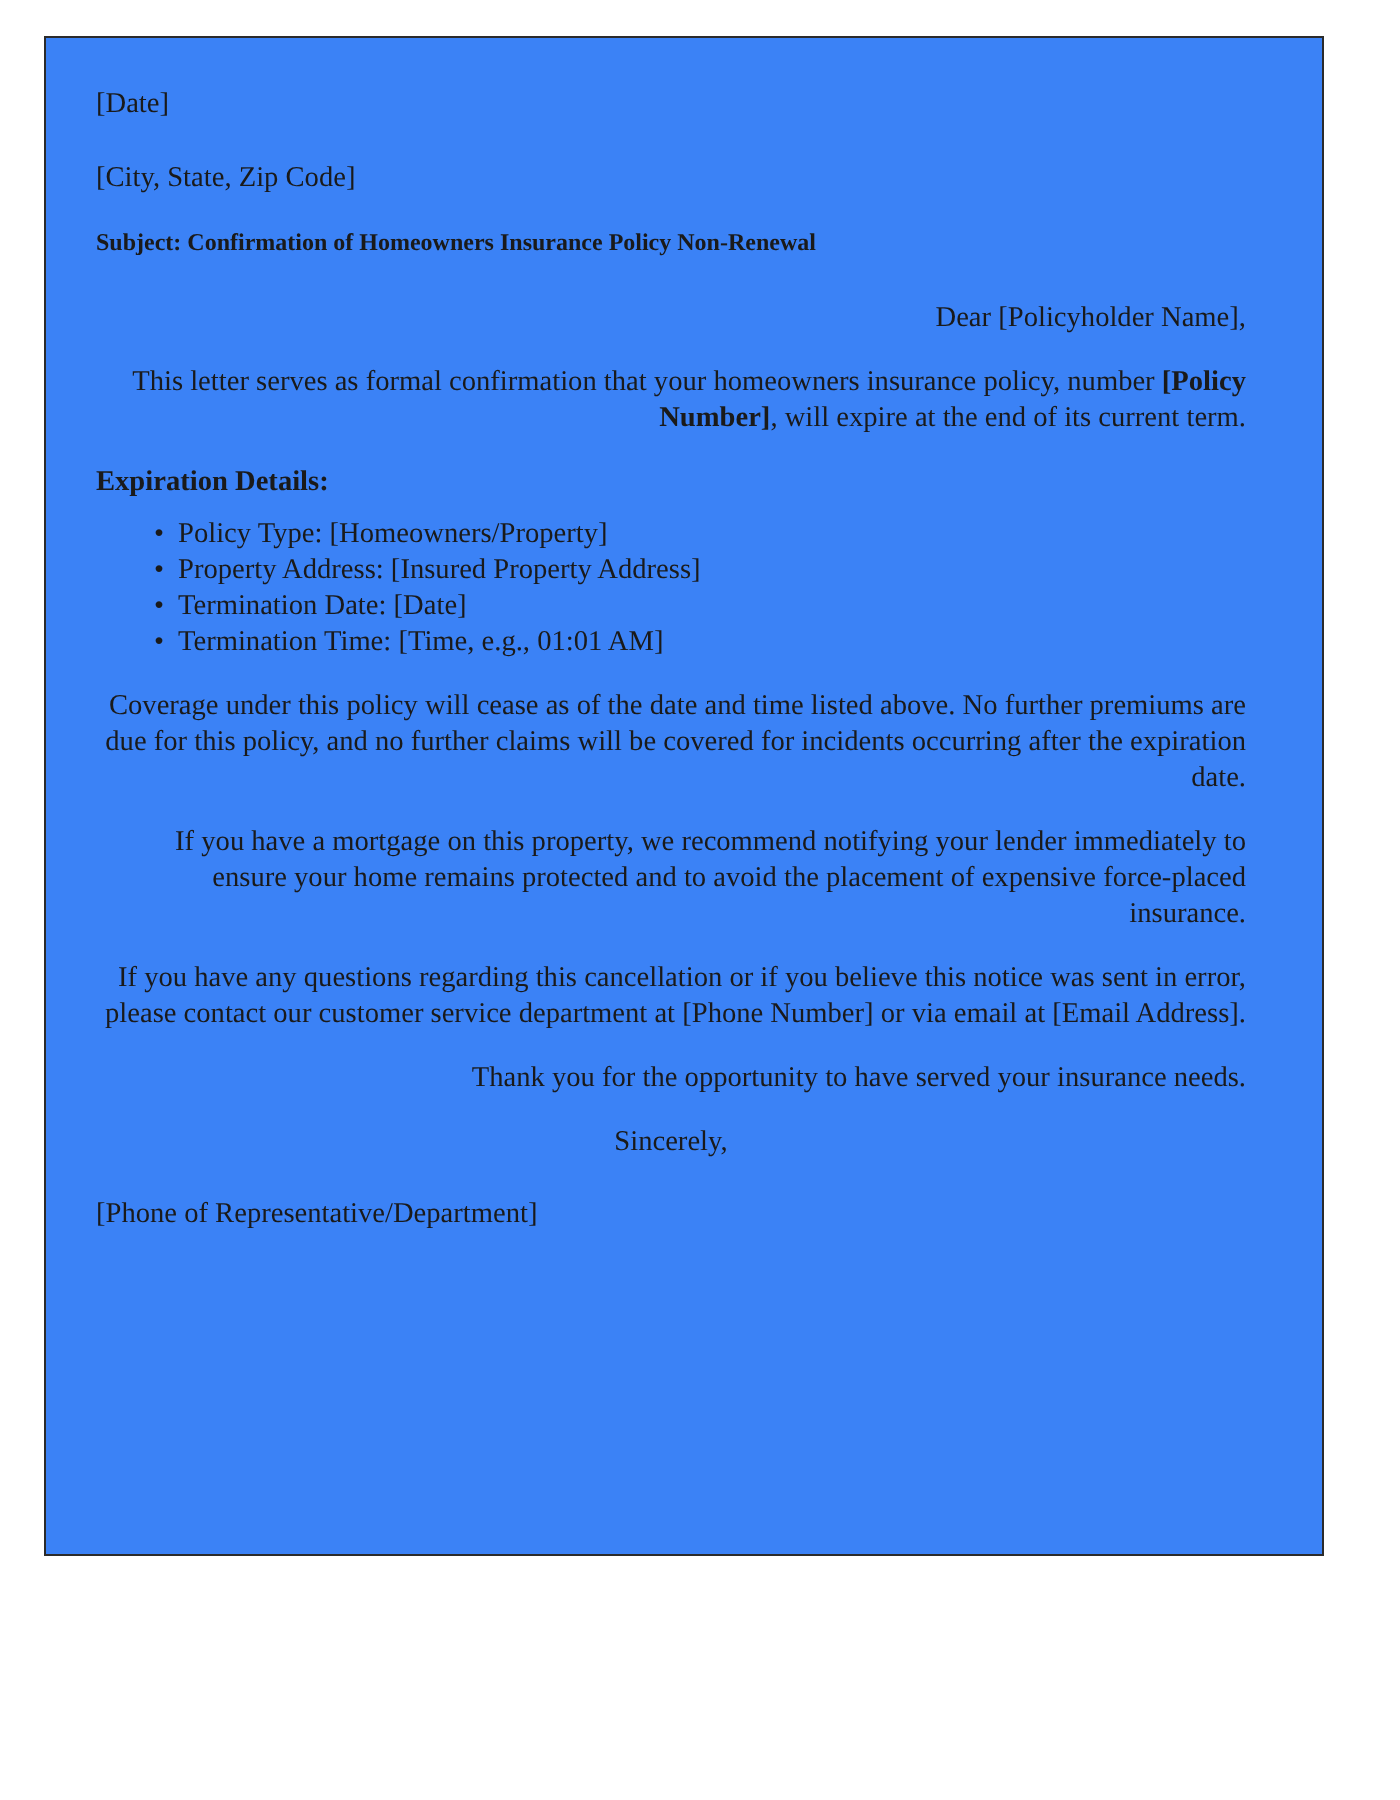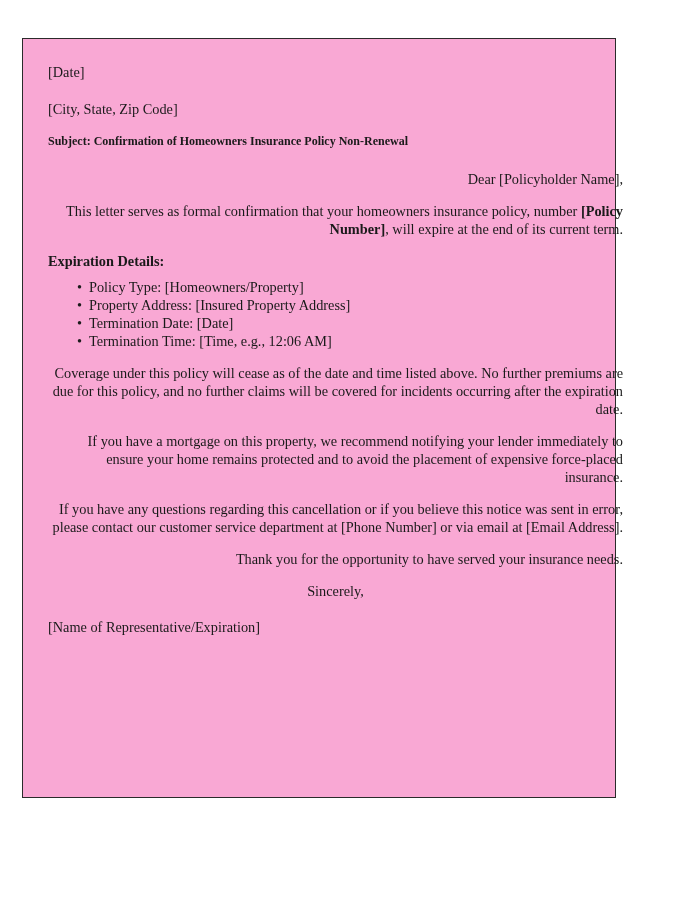--- a/index.html
+++ b/index.html
@@ -11,26 +11,26 @@
     width: 700px;
     height: 900px;
     font-family: "Liberation Serif", "DejaVu Serif", serif;
     color: #1a1a1a;
     overflow: hidden;
   }
 
   .page-frame {
     position: absolute;
     left: 22px;
-    top: 38px;
-    width: 594px;
+    top: 18px;
+    width: 640px;
     height: 760px;
     border: 1.5px solid #2b2b2b;
     box-sizing: border-box;
-    background: #f9a8d4;
+    background: #3b82f6;
   }
 
   .letter-body {
     position: absolute;
     left: 25px;
     top: 24px;
     width: 575px;
   }
 
   .para {
@@ -138,32 +138,32 @@
       <li class="detail-item">
         <span class="bullet-dot">•</span>
         <span class="detail-label">Property Address:</span><span class="detail-value"> [Insured Property Address]</span>
       </li>
       <li class="detail-item">
         <span class="bullet-dot">•</span>
         <span class="detail-label">Termination Date:</span><span class="detail-value"> [Date]</span>
       </li>
       <li class="detail-item">
         <span class="bullet-dot">•</span>
-        <span class="detail-label">Termination Time:</span><span class="detail-value"> [Time, e.g., 12:06 AM]</span>
+        <span class="detail-label">Termination Time:</span><span class="detail-value"> [Time, e.g., 01:01 AM]</span>
       </li>
     </ul>
 
     <p class="para">Coverage under this policy will cease as of the date and time listed above. No further premiums are due for this policy, and no further claims will be covered for incidents occurring after the expiration date.</p>
 
     <p class="para">If you have a mortgage on this property, we recommend notifying your lender immediately to ensure your home remains protected and to avoid the placement of expensive force-placed insurance.</p>
 
     <p class="para">If you have any questions regarding this cancellation or if you believe this notice was sent in error, please contact our customer service department at [Phone Number] or via email at [Email Address].</p>
 
     <p class="para">Thank you for the opportunity to have served your insurance needs.</p>
 
     <p class="closing-para">Sincerely,</p>
 
     <div class="signature-block">
-      <span class="sig-line">[Name of Representative/Expiration]</span>
+      <span class="sig-line">[Phone of Representative/Department]</span>
     </div>
 
   </div>
 </div>
 
 </body></html>

